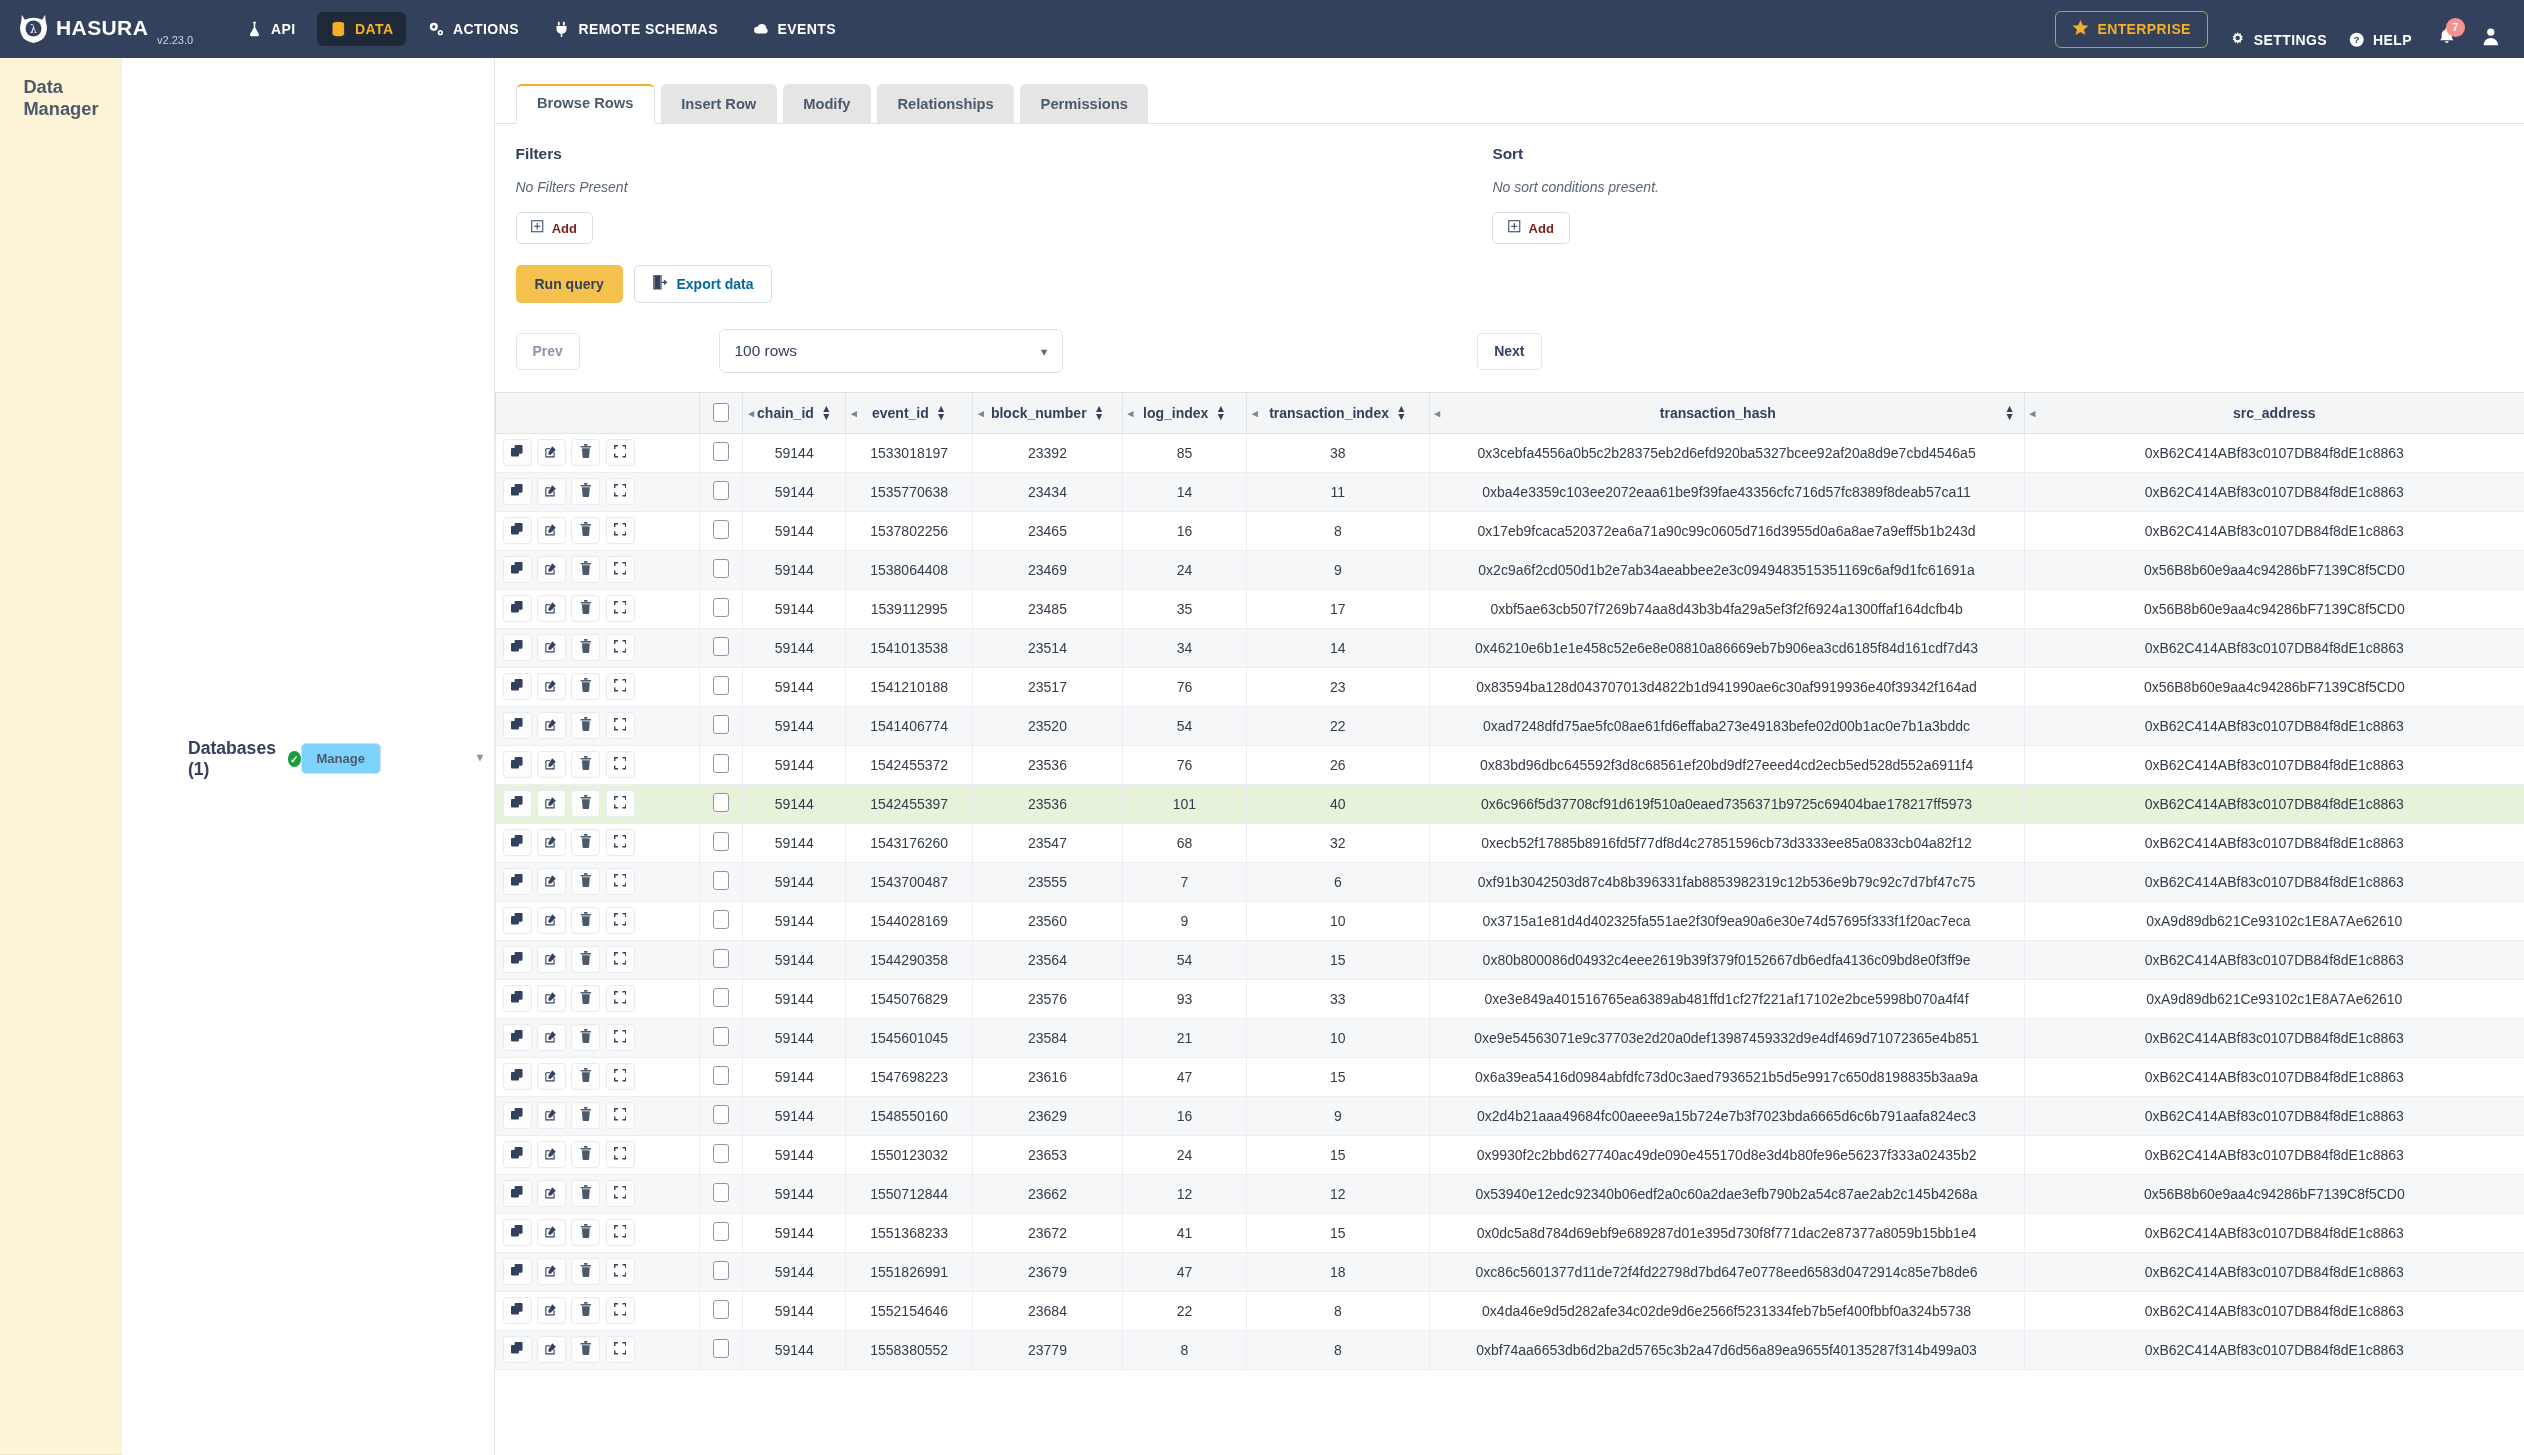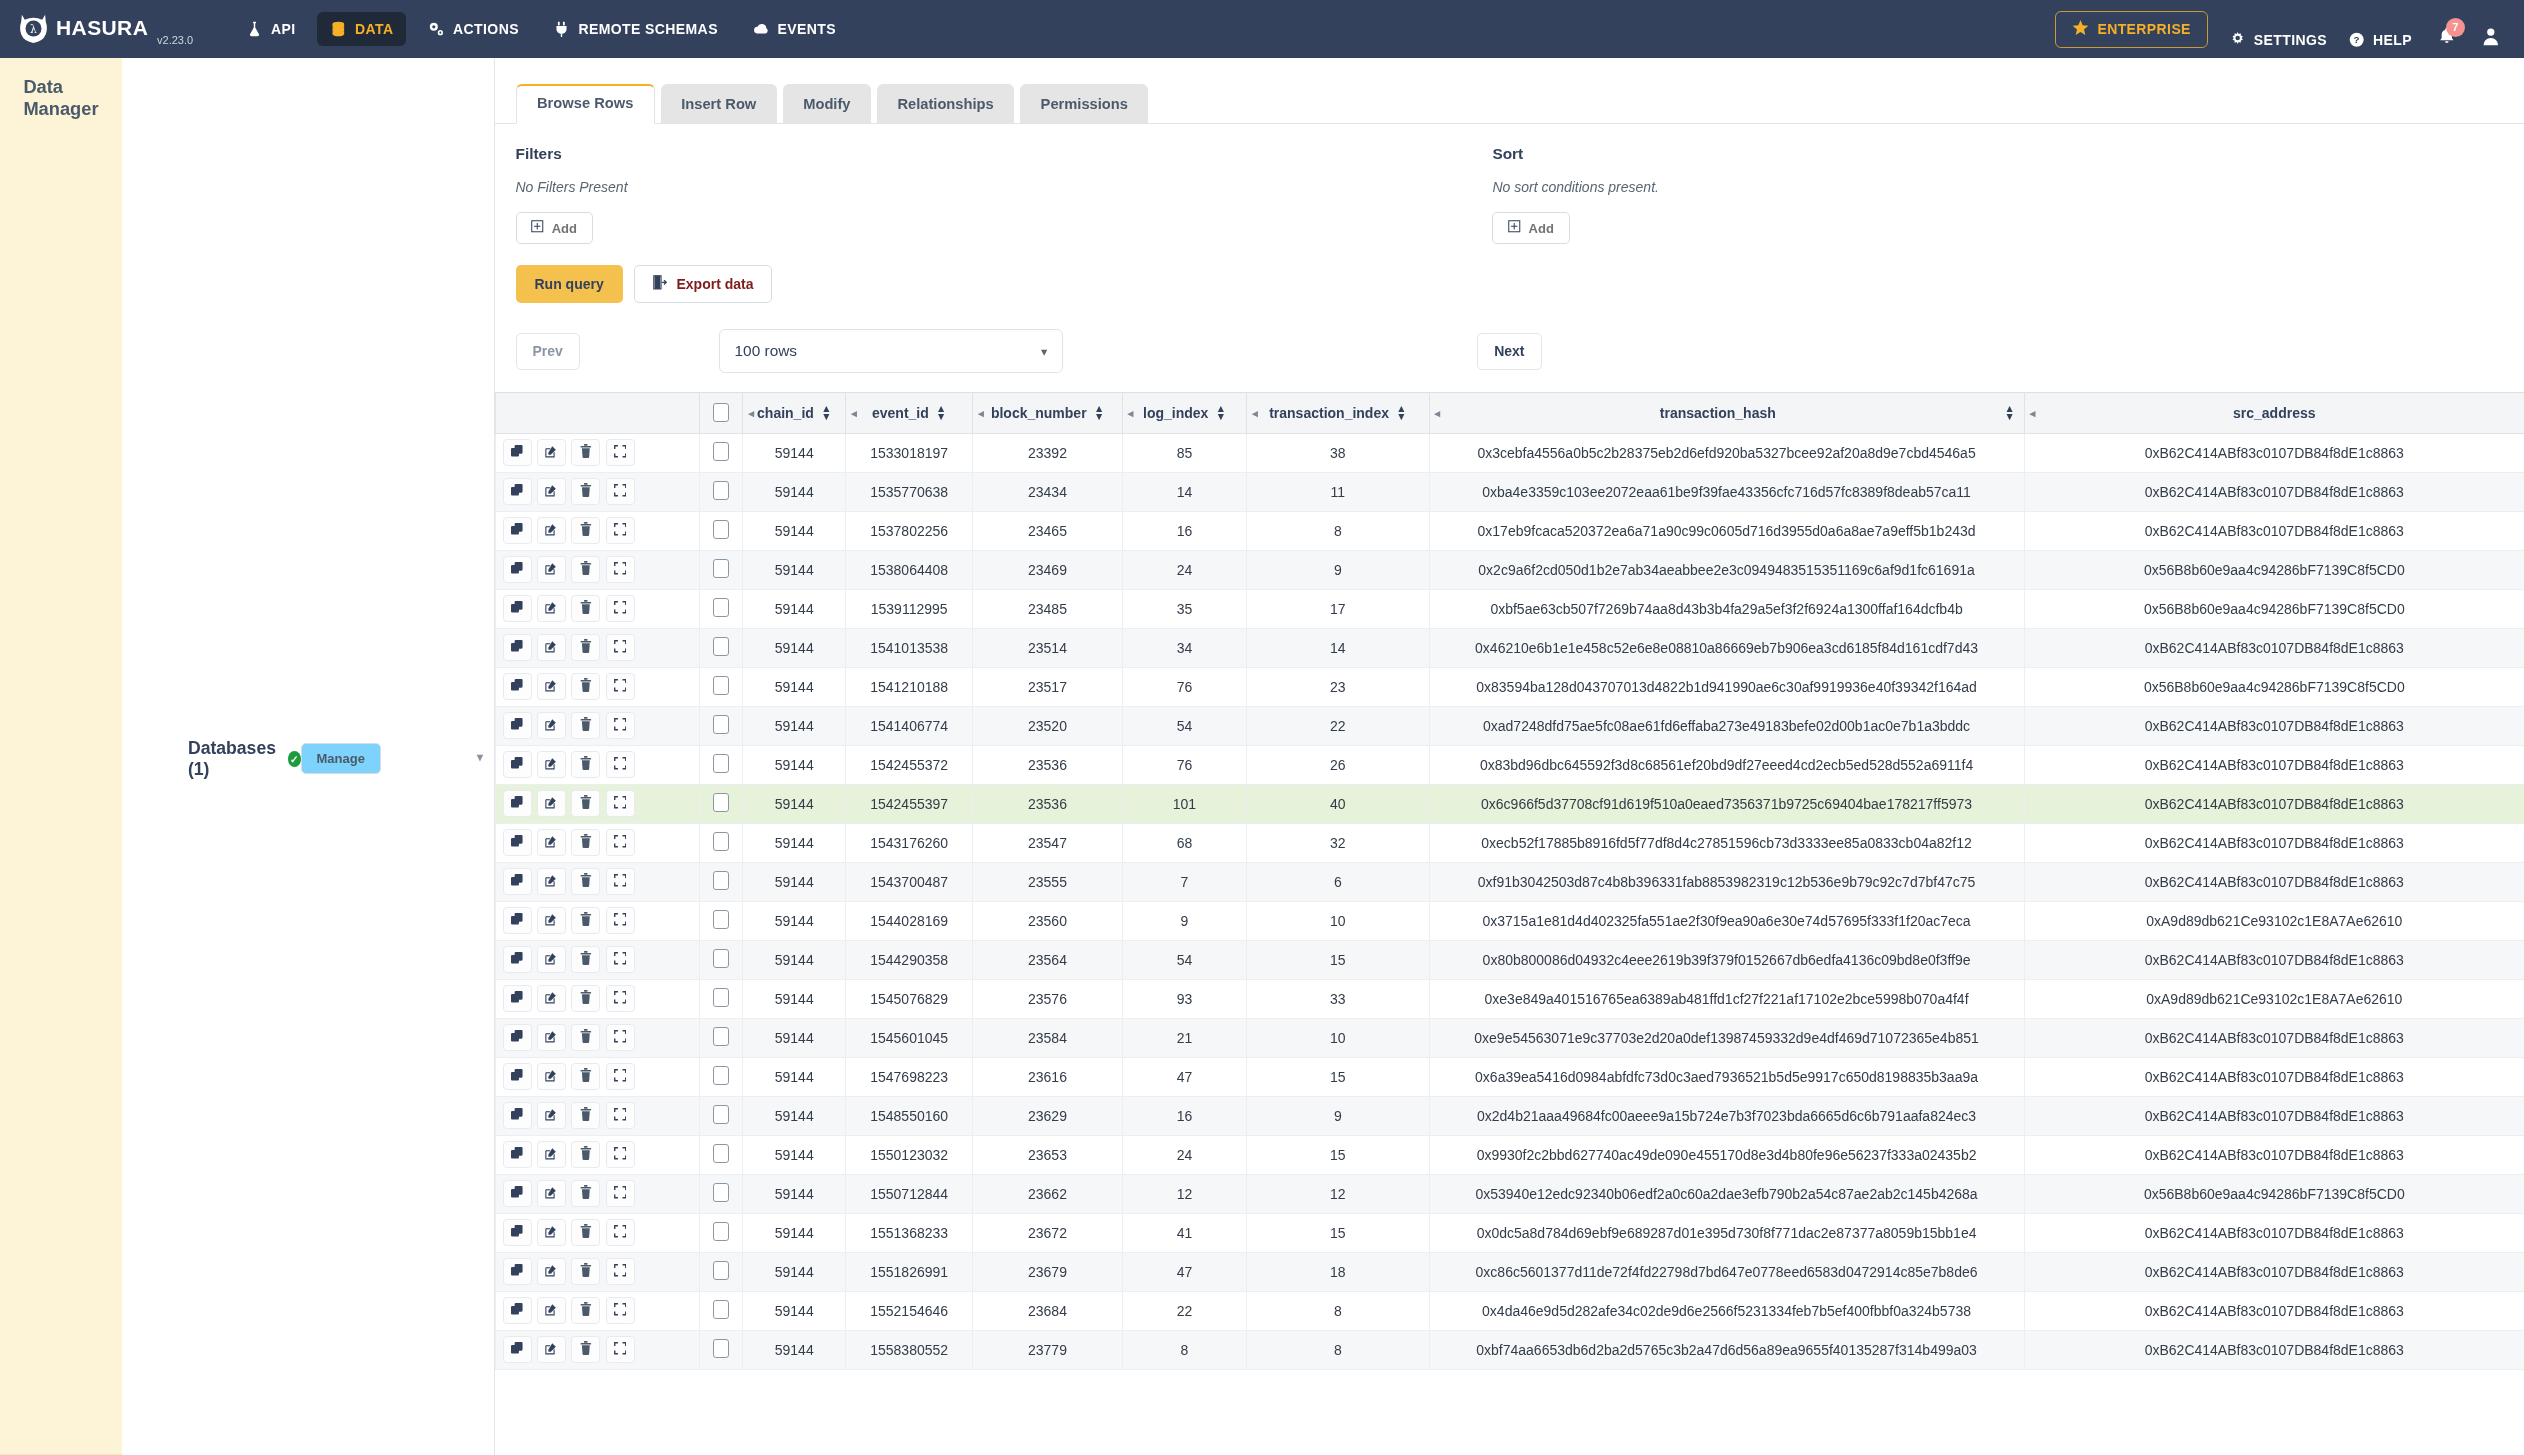--- a/index.html
+++ b/index.html
@@ -184,33 +184,33 @@
 
   #query-panel { display: flex; padding: 20.5px 0 0 0; }
   #filters-col { width: 974px; padding-left: 20.5px; }
   #sort-col { padding-left: 23.4px; }
   .panel-title { font-size: 15.4px; font-weight: bold; color: #33415c; margin-bottom: 16px; }
   .panel-empty { font-size: 14px; font-style: italic; color: #5a6573; margin-bottom: 17.6px; }
   .add-btn {
     display: inline-flex; align-items: center; gap: 8px;
     border: 0.7px solid #d7dce3; background: #fff;
     border-radius: 5.1px; padding: 7.3px 14.7px;
-    font-size: 13px; font-weight: bold; color: #737373;
+    font-size: 13px; font-weight: bold; color: #7f1d1d;
     cursor: pointer;
   }
   #action-btns { display: flex; gap: 11.7px; margin-top: 20.5px; }
   #run-query-btn {
     background: #f5c14e; border: none; border-radius: 5.1px;
     padding: 9.5px 19px; font-size: 14px; font-weight: bold; color: #33415c;
     cursor: pointer; font-family: "Liberation Sans", sans-serif;
   }
   #export-btn {
     display: inline-flex; align-items: center; gap: 8.8px;
     background: #fff; border: 0.7px solid #d7dce3; border-radius: 5.1px;
-    padding: 9.5px 17.6px; font-size: 14px; font-weight: bold; color: #7f1d1d;
+    padding: 9.5px 17.6px; font-size: 14px; font-weight: bold; color: #0369a1;
     cursor: pointer;
   }
 
   
   #pager {
     display: flex; align-items: center;
     padding: 26px 0 19px 0;
     margin-left: 20.5px;
     width: 1026px;
   }

